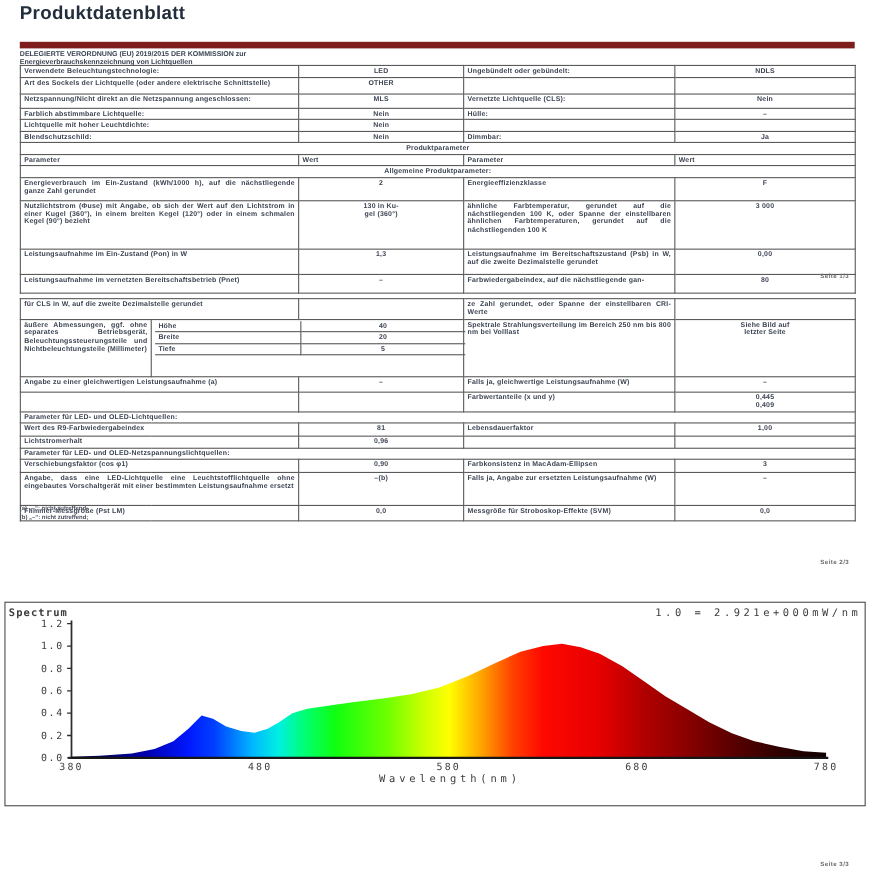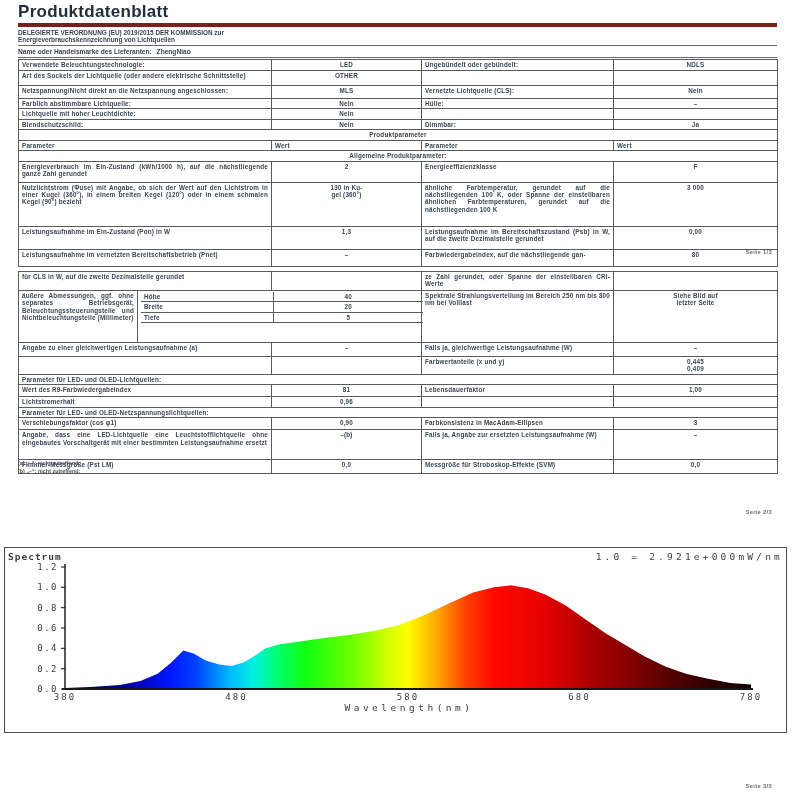--- a/index.html
+++ b/index.html
@@ -10,21 +10,21 @@
     color:#3b4352;
     position:relative;
     overflow:hidden;
   }
   .abs { position:absolute; }
 
   
   .hdr { left:18px; top:2px; width:759px; }
   .doc-title {
     font-size:17px; font-weight:800; color:#232e3c;
-    letter-spacing:.3px; padding-bottom:1px; border-bottom:4px solid #7f1d1d;
+    letter-spacing:.3px; padding-bottom:16px; border-bottom:6px solid #7f1d1d;
   }
   .reg {
     font-size:6.4px; font-weight:700; line-height:1.2;
     white-space:pre-line; padding:1.5px 0; border-bottom:1px solid #6a6a6a;
   }
   .inforow {
     font-size:6.6px; font-weight:700; padding:2px 0 1.5px;
     border-bottom:1px solid #6a6a6a;
   }
   .inforow .lbl { font-weight:800; }

